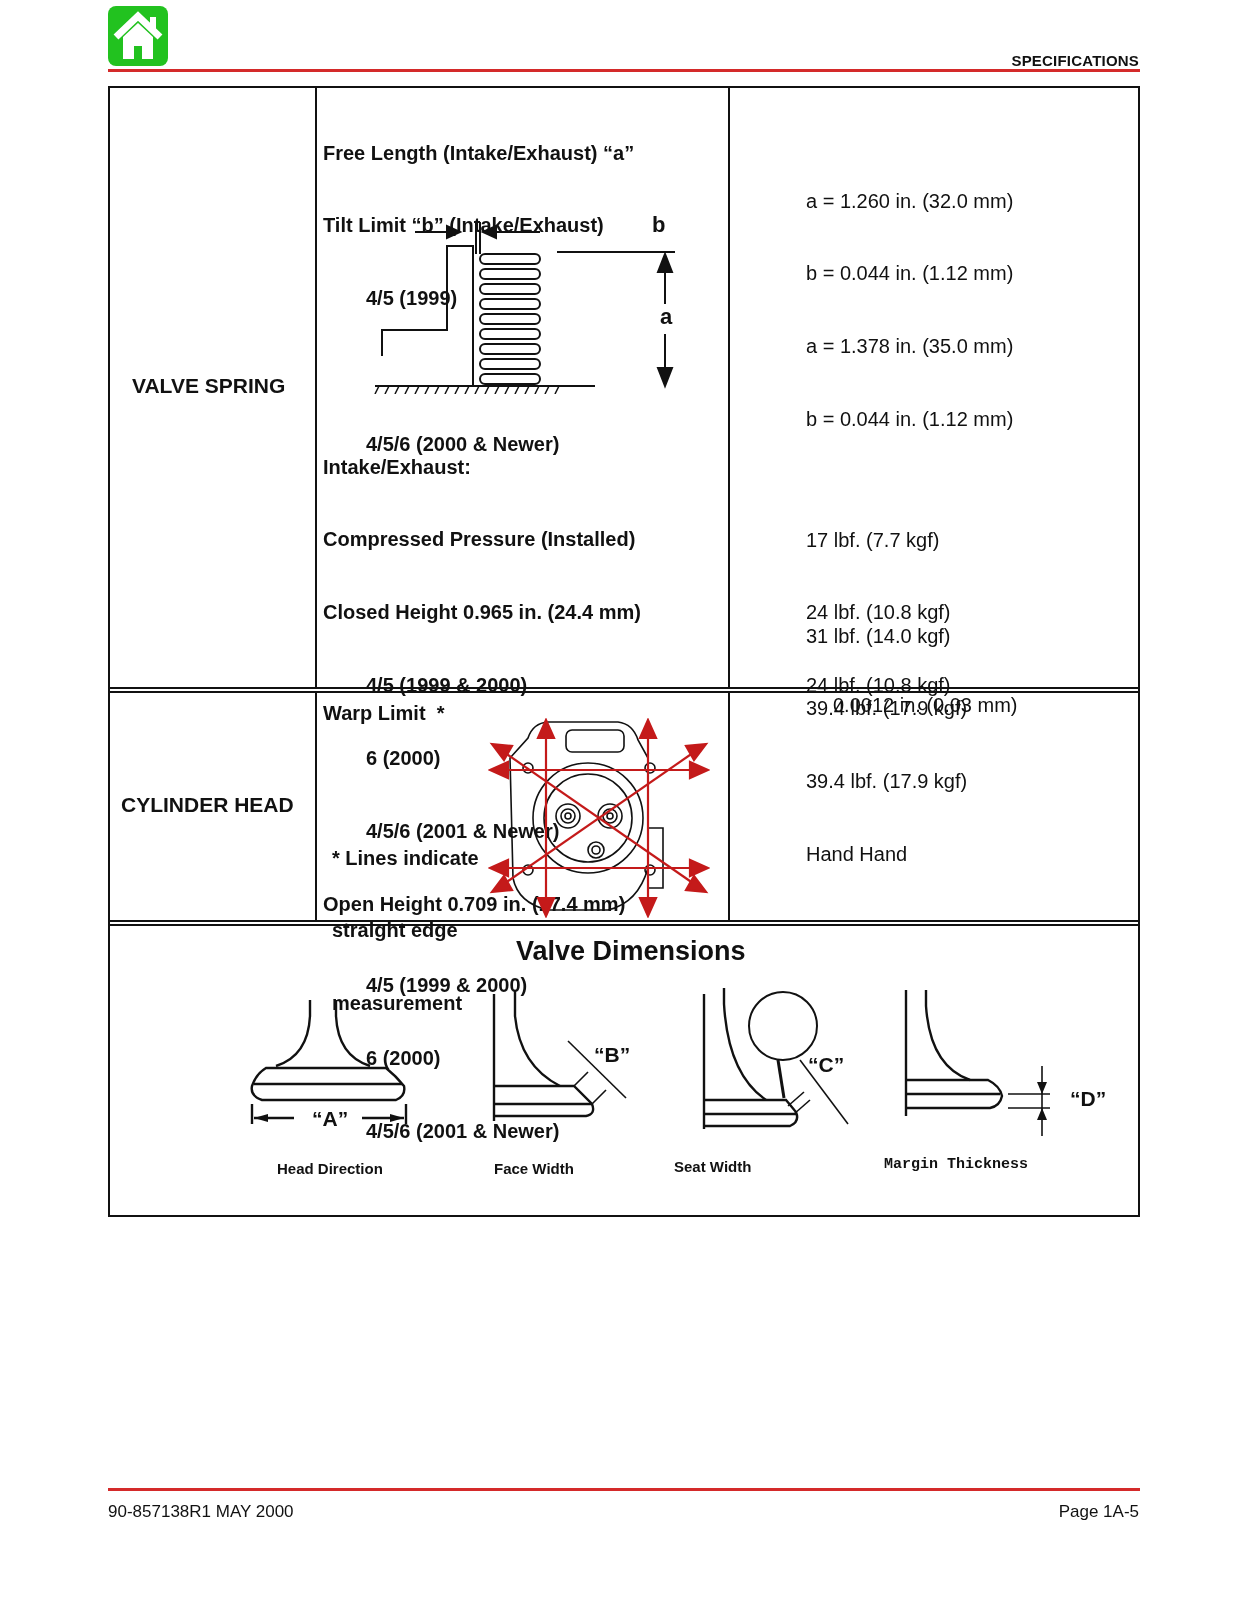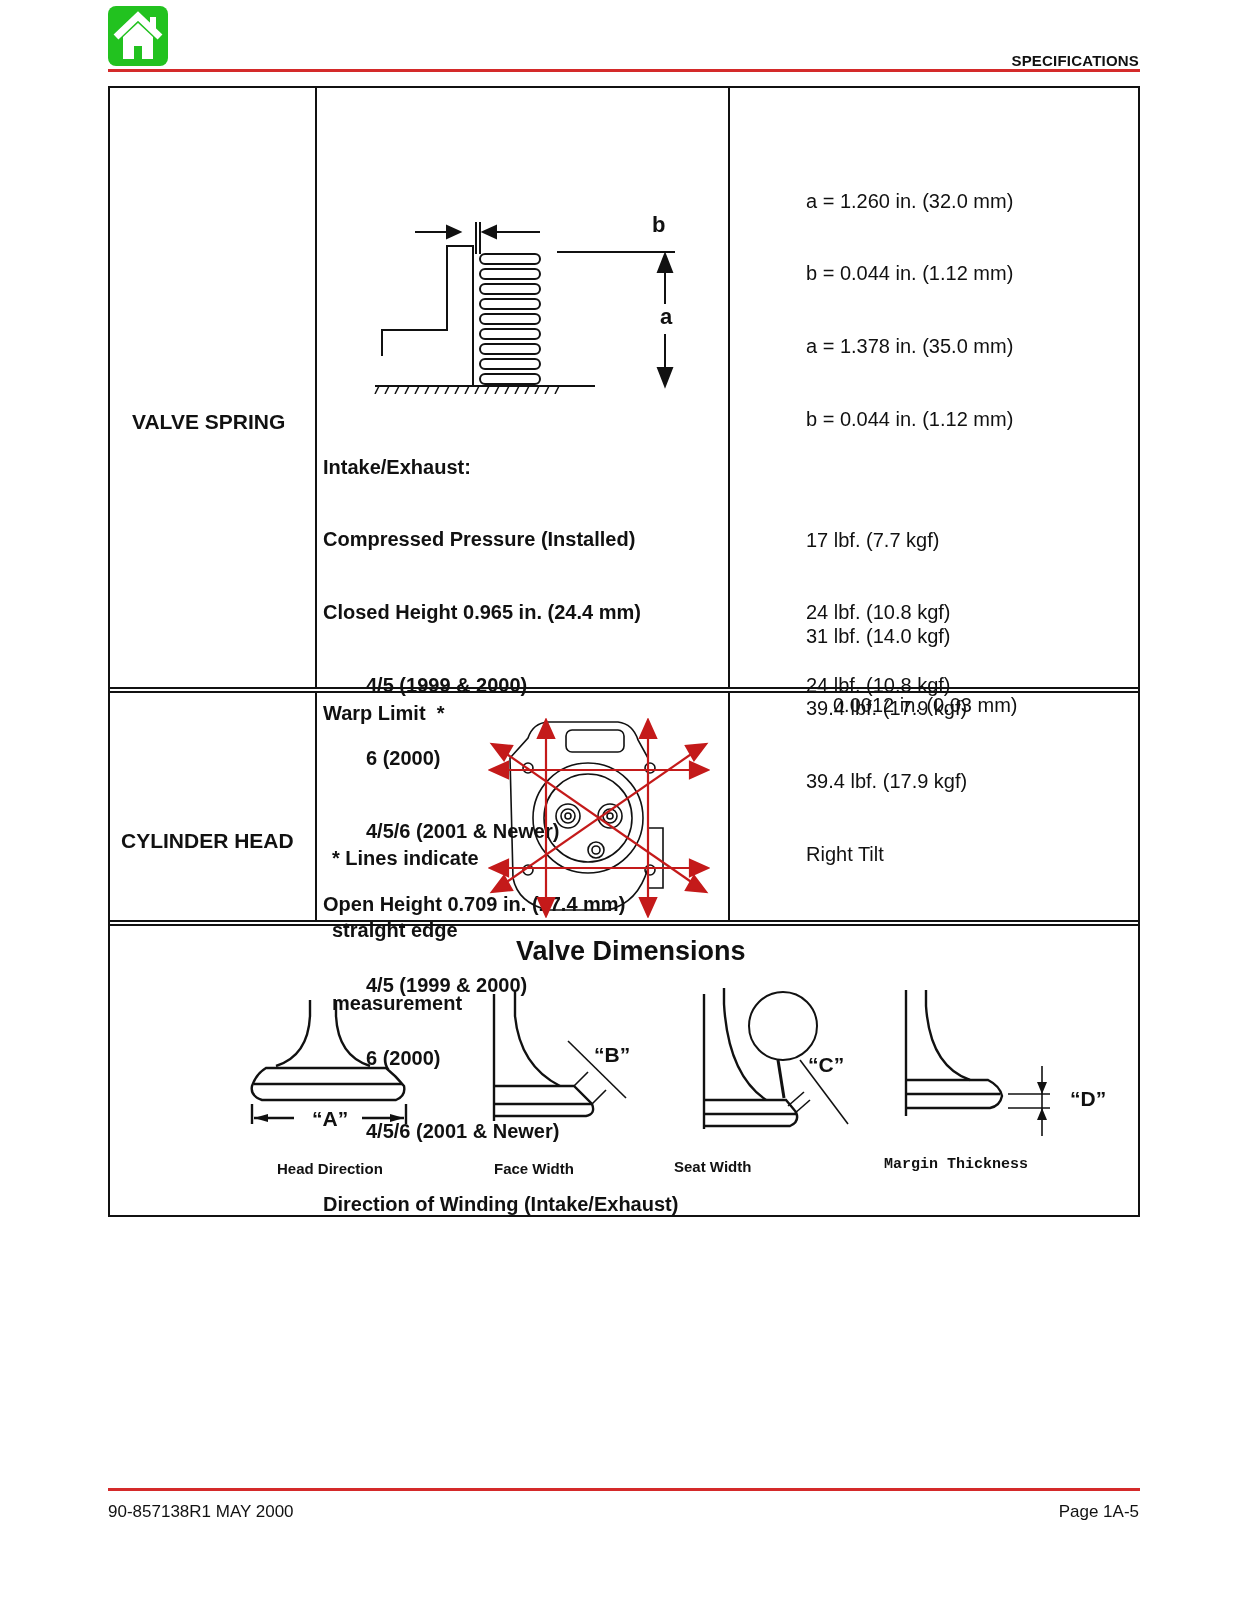--- a/index.html
+++ b/index.html
@@ -5,21 +5,21 @@
   html,body{margin:0;padding:0;background:#fff;}
   body{width:1236px;height:1600px;position:relative;font-family:"Liberation Sans",sans-serif;color:#111;overflow:hidden;}
   .home{position:absolute;left:108px;top:6px;width:60px;height:60px;background:#22c21f;border-radius:8px;}
   .home svg{position:absolute;left:0;top:0;}
   .sect-title{position:absolute;right:97px;top:52px;font-weight:bold;font-size:15px;letter-spacing:0.2px;}
   .redline{position:absolute;left:108px;width:1032px;height:3px;background:#d42a2a;}
   .tbl{position:absolute;left:108px;top:86px;width:1032px;border:2px solid #111;box-sizing:border-box;}
   .row{position:absolute;left:0;width:100%;}
   .vline{position:absolute;top:0;bottom:0;width:2px;background:#111;}
   .hdbl{position:absolute;left:0;width:100%;height:6px;border-top:2px solid #111;border-bottom:2px solid #111;box-sizing:border-box;}
-  .label{position:absolute;font-weight:bold;font-size:21px;margin-top:36px;}
+  .label{position:absolute;font-weight:bold;font-size:21px;}
   .spec{position:absolute;font-weight:bold;font-size:20px;line-height:24.3px;white-space:pre;}
   .val{position:absolute;font-size:20px;line-height:24.3px;white-space:pre;}
   .ind{padding-left:43px;}
   .vd-title{position:absolute;font-weight:bold;font-size:27px;}
   .cap{position:absolute;font-weight:bold;font-size:15px;}
   .footer{position:absolute;font-size:17px;top:1502px;}
 </style>
 </head>
 <body>
 
@@ -33,20 +33,27 @@
 <div class="sect-title">SPECIFICATIONS</div>
 <div class="redline" style="top:69px;"></div>
 
 <div class="tbl" style="height:1131px;">
 
   <div class="row" style="top:0;height:600px;">
     <div class="vline" style="left:205px;"></div>
     <div class="vline" style="left:618px;"></div>
     <div class="label" style="left:22px;top:286px;">VALVE SPRING</div>
 
+    <div class="spec" style="left:213px;top:4px;">
+      <div>Free Length (Intake/Exhaust) “a”</div>
+      <div>Tilt Limit “b” (Intake/Exhaust)</div>
+      <div class="ind">4/5 (1999)</div>
+      <div class="ind" style="height:24px;"></div>
+      <div class="ind">4/5/6 (2000 &amp; Newer)</div>
+    </div>
 
     <svg style="position:absolute;left:255px;top:126px;" width="320" height="180" viewBox="0 0 320 180">
       <g stroke="#111" fill="none" stroke-width="2">
         <line x1="50" y1="18" x2="95" y2="18"></line>
         <polygon points="95,18 82,12 82,24" fill="#111"></polygon>
         <line x1="111" y1="8" x2="111" y2="40"></line>
         <line x1="115" y1="8" x2="115" y2="40"></line>
         <line x1="130" y1="18" x2="175" y2="18"></line>
         <polygon points="118,18 131,12 131,24" fill="#111"></polygon>
         <path d="M17 142 L17 116 L82 116 L82 32 L108 32 L108 172"></path>
@@ -104,33 +111,32 @@
       <div>Intake/Exhaust:</div>
       <div>Compressed Pressure (Installed)</div>
       <div>Closed Height 0.965 in. (24.4 mm)</div>
       <div class="ind">4/5 (1999 &amp; 2000)</div>
       <div class="ind">6 (2000)</div>
       <div class="ind">4/5/6 (2001 &amp; Newer)</div>
       <div>Open Height 0.709 in. (17.4 mm)</div>
       <div class="ind" style="margin-top:8px;">4/5 (1999 &amp; 2000)</div>
       <div class="ind">6 (2000)</div>
       <div class="ind">4/5/6 (2001 &amp; Newer)</div>
-      <div>Direction of Winding (Intake/Exhaust)</div>
     </div>
 
     <div class="val" style="left:696px;top:391px;">
       <div>17 lbf. (7.7 kgf)</div>
       <div>24 lbf. (10.8 kgf)</div>
       <div>24 lbf. (10.8 kgf)</div>
     </div>
     <div class="val" style="left:696px;top:487px;">
       <div>31 lbf. (14.0 kgf)</div>
       <div>39.4 lbf. (17.9 kgf)</div>
       <div>39.4 lbf. (17.9 kgf)</div>
-      <div>Right Tilt</div>
+      <div>Hand Hand</div>
     </div>
   </div>
 
   <div class="hdbl" style="top:599px;"></div>
 
   <div class="row" style="top:605px;height:228px;">
     <div class="vline" style="left:205px;"></div>
     <div class="vline" style="left:618px;"></div>
     <div class="label" style="left:11px;top:100px;">CYLINDER HEAD</div>
     <div class="spec" style="left:213px;top:8px;">Warp Limit  *</div>

